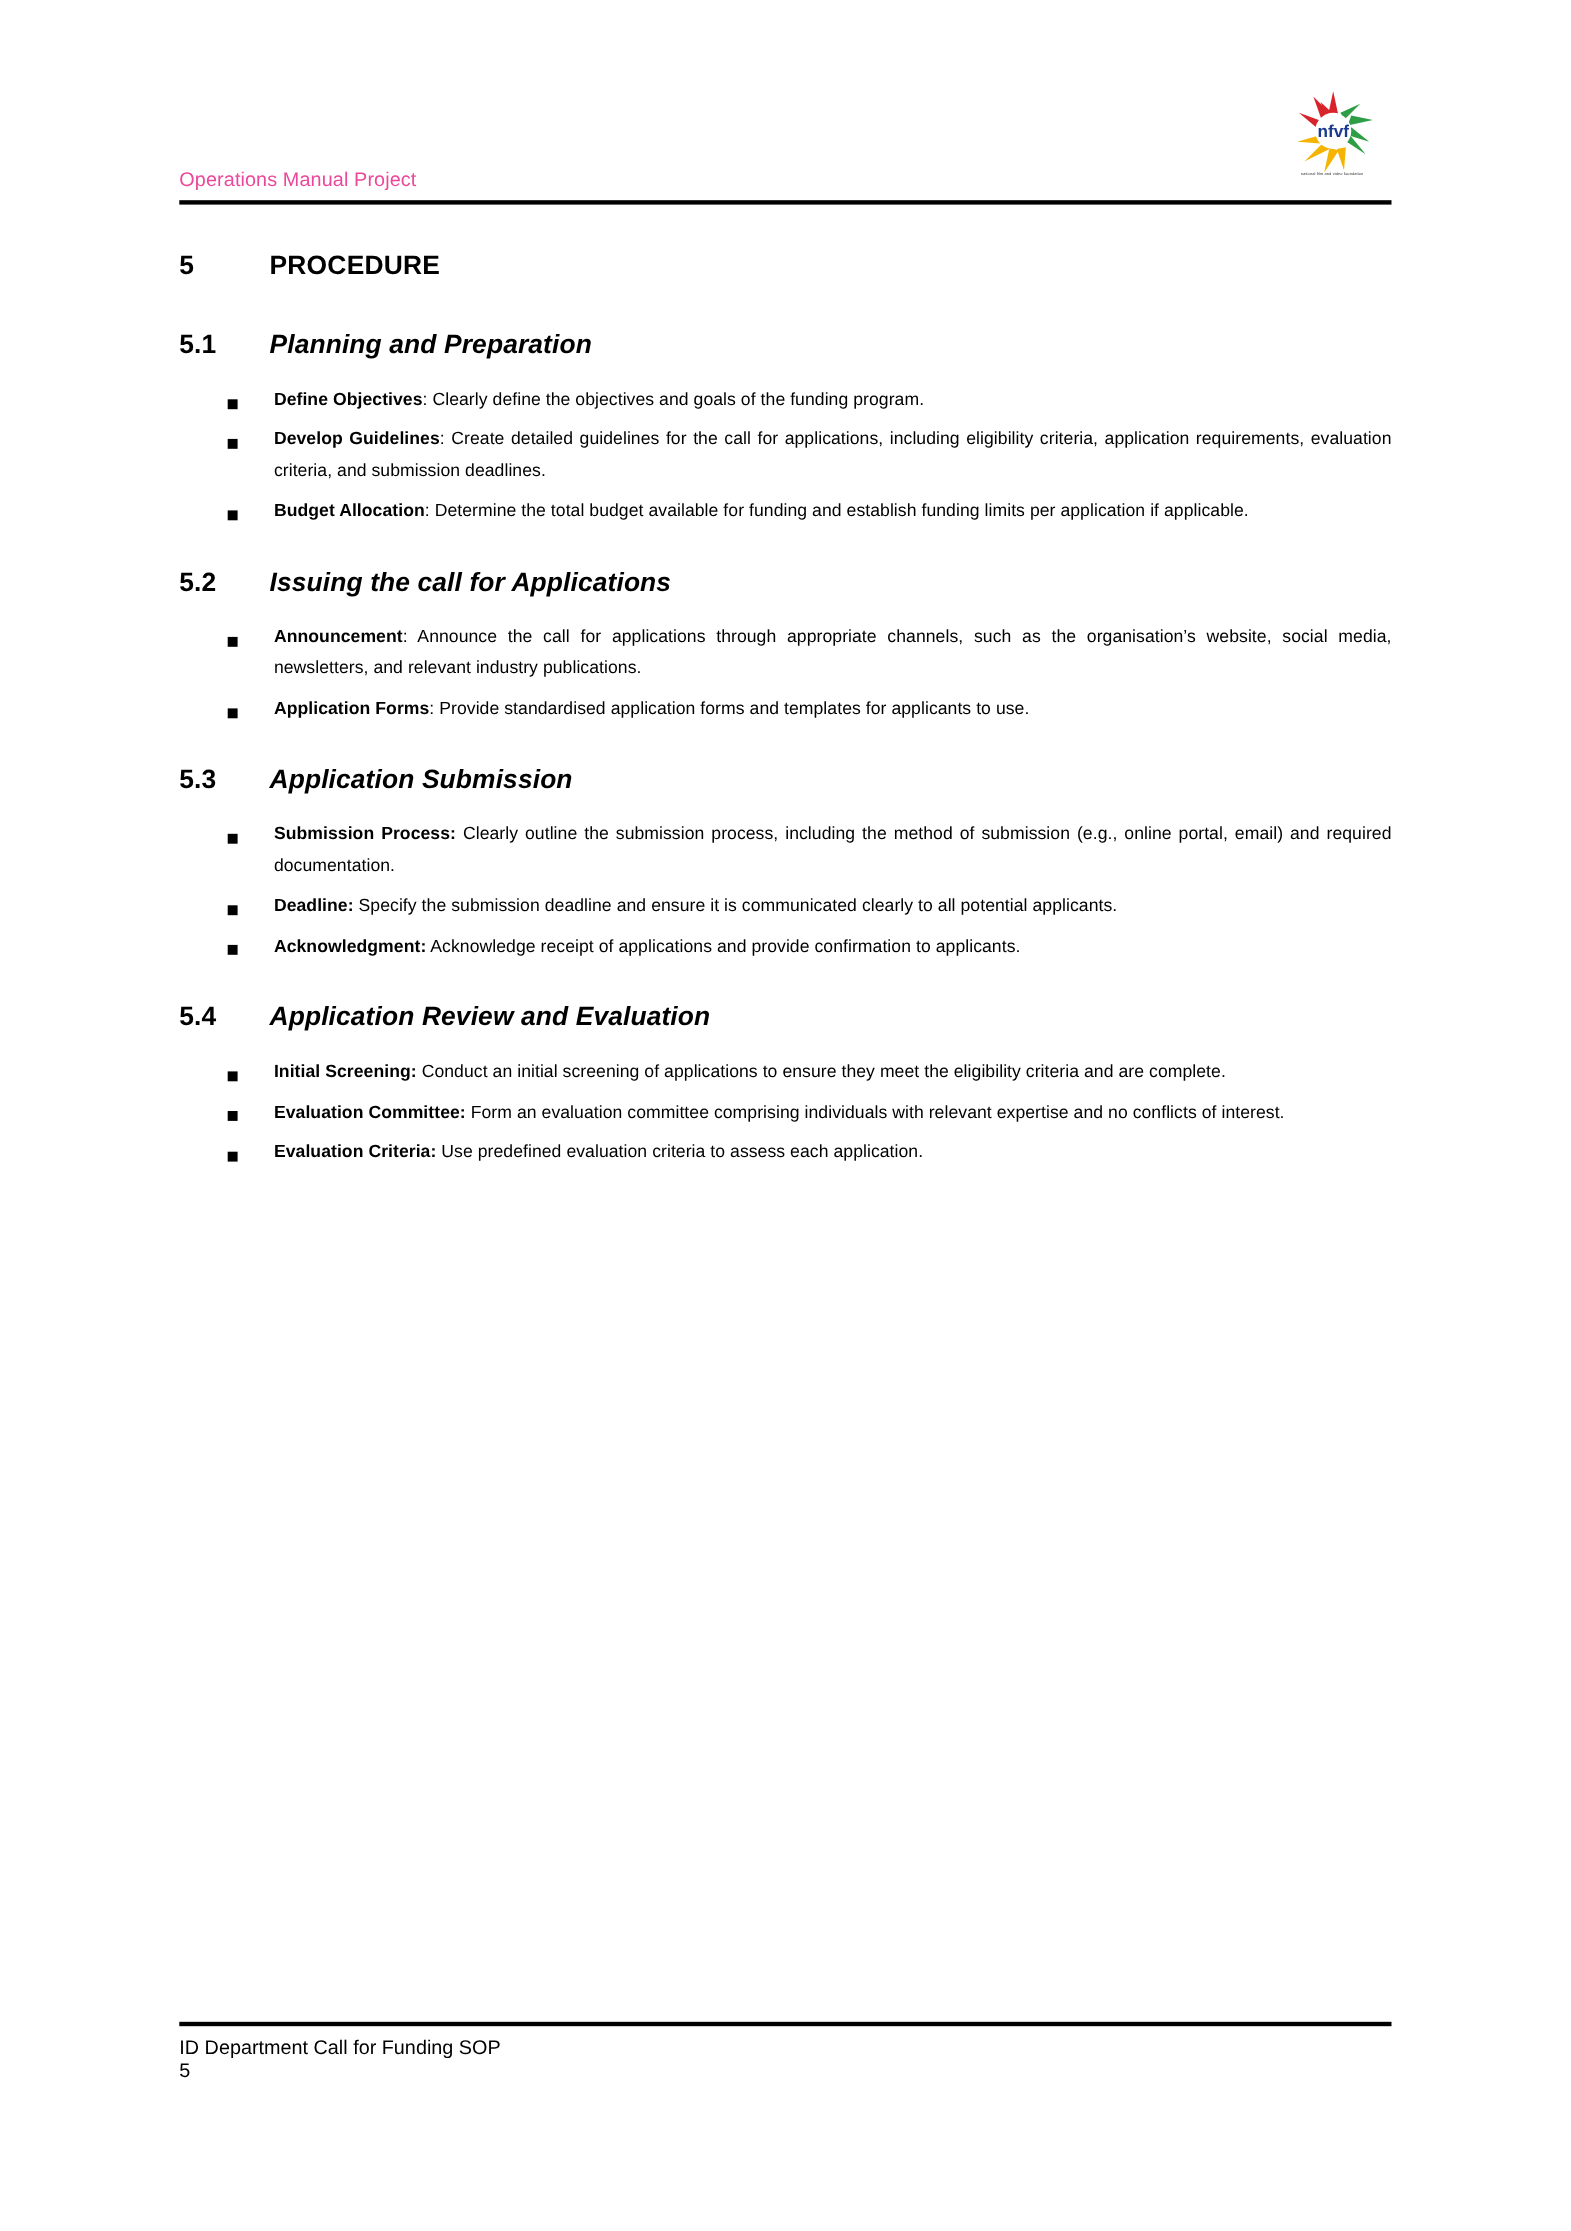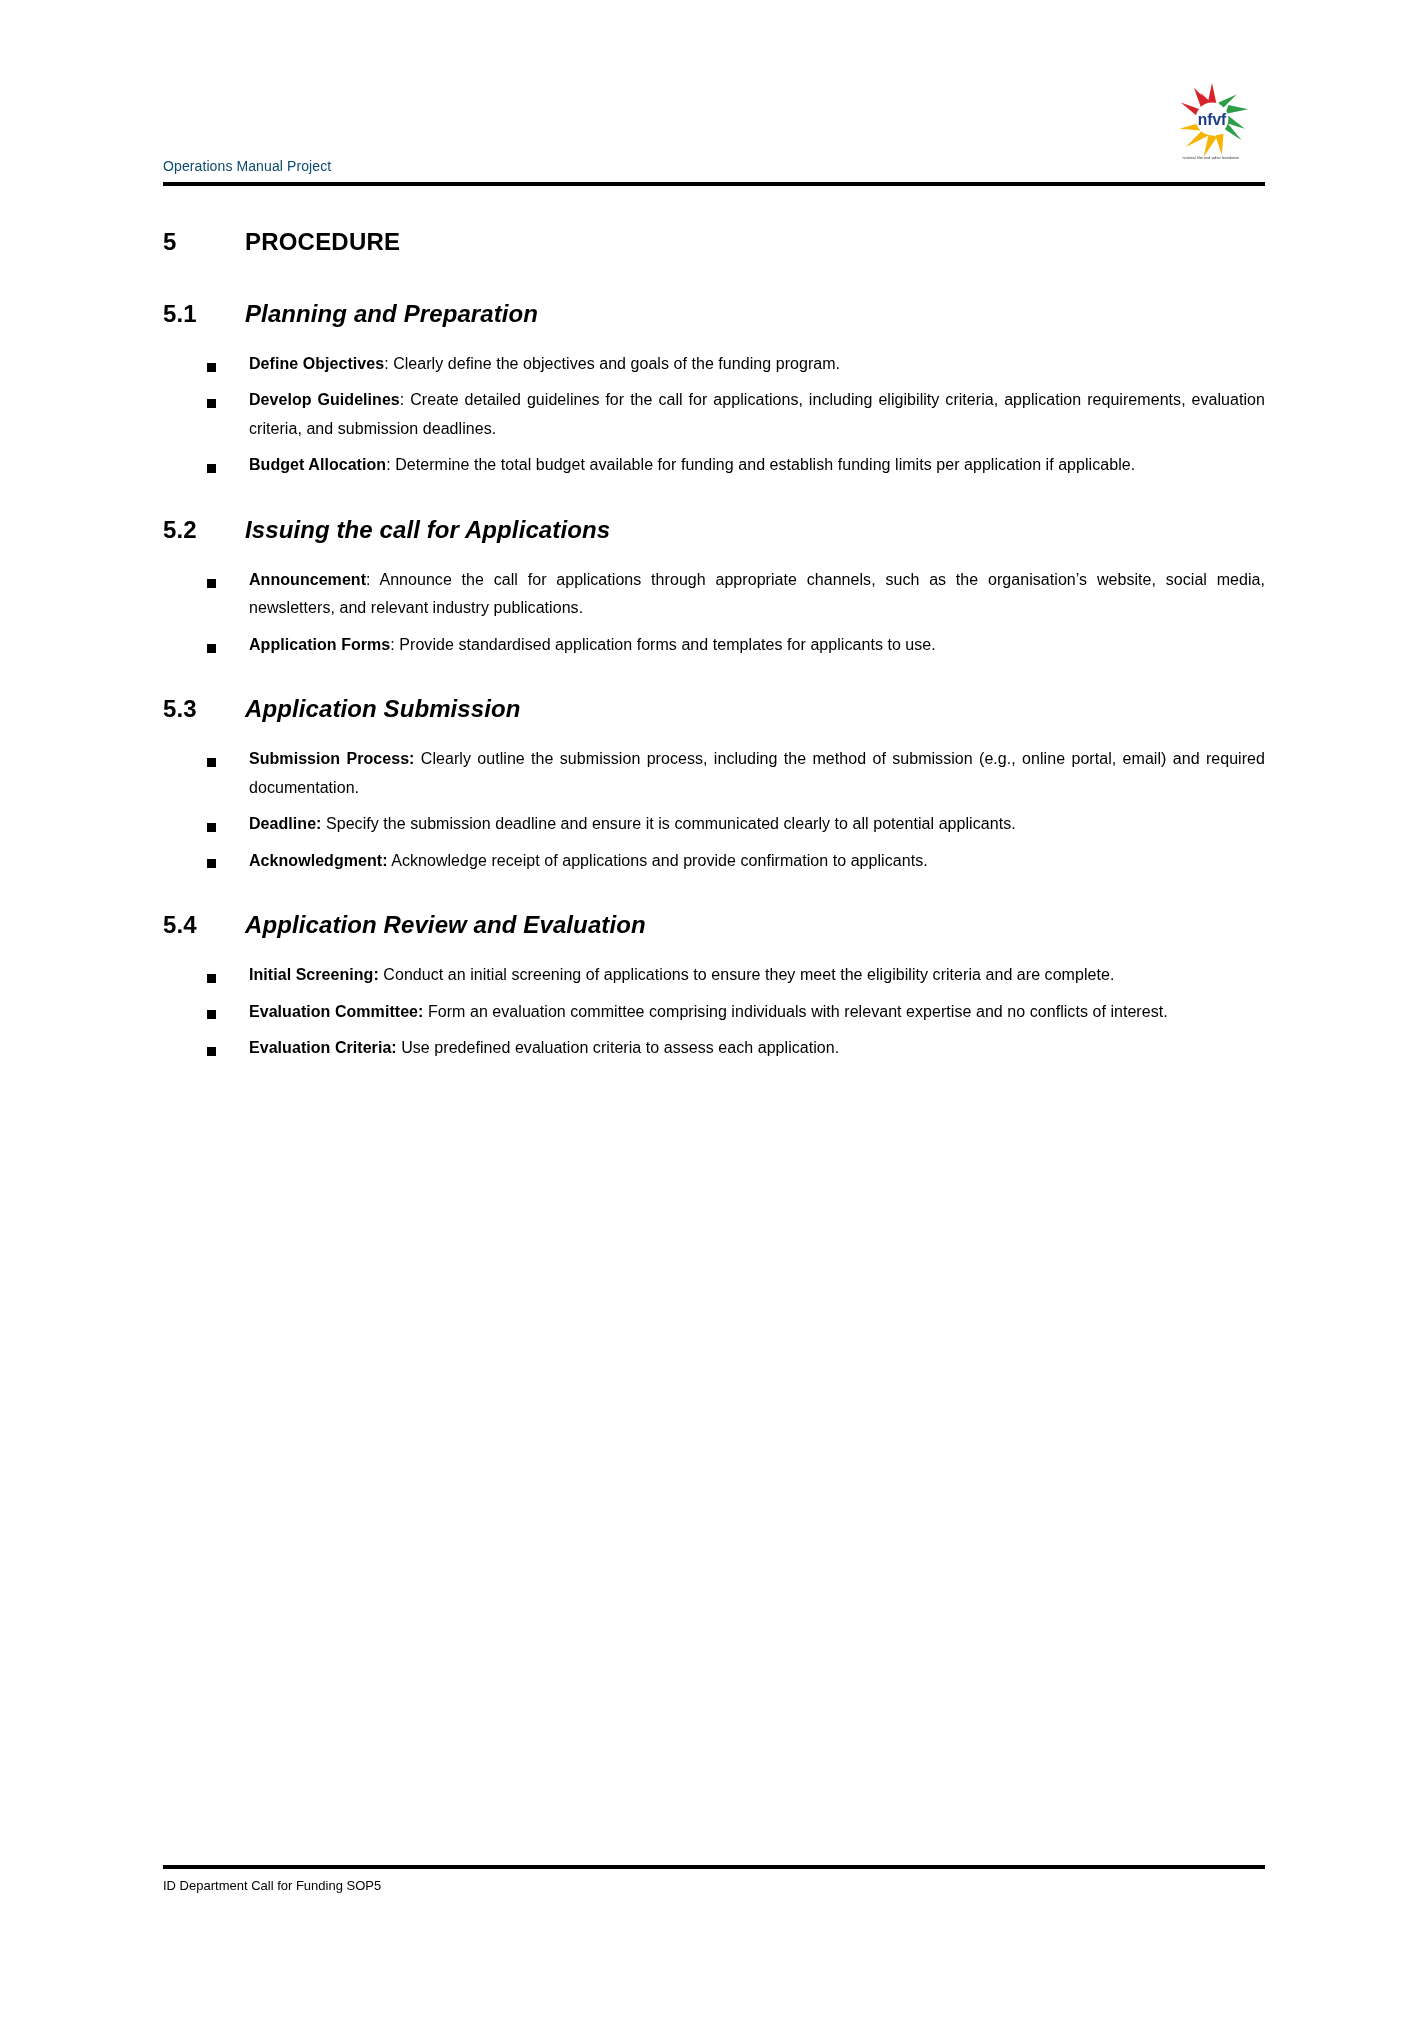--- a/index.html
+++ b/index.html
@@ -28,23 +28,23 @@
     height: 86px;
   }
   .header-inner {
     position: relative;
     height: 100%;
   }
   .header-title {
     position: absolute;
     left: 0;
     bottom: 12px;
-    font-size: 14px;
+    font-size: 18px;
     letter-spacing: 0.1px;
-    color: #0c4a6e;
+    color: #ec4899;
     white-space: nowrap;
   }
   .header-rule {
     position: absolute;
     left: 0;
     right: 0;
     bottom: 0;
     height: 4px;
     background: #000;
   }
@@ -133,22 +133,24 @@
     right: 163px;
     bottom: 135px;
   }
   .footer-rule {
     height: 4px;
     background: #000;
     margin-bottom: 9px;
   }
   .footer-row {
     display: flex;
+    justify-content: space-between;
     align-items: baseline;
-    font-size: 13px;
+    font-size: 18px;
+    flex-direction: column;
   }
   .footer-left { white-space: nowrap; }
   .footer-right { white-space: nowrap; }
 </style>
 </head>
 <body>
 
 <div class="page">
 
   <div class="header">

